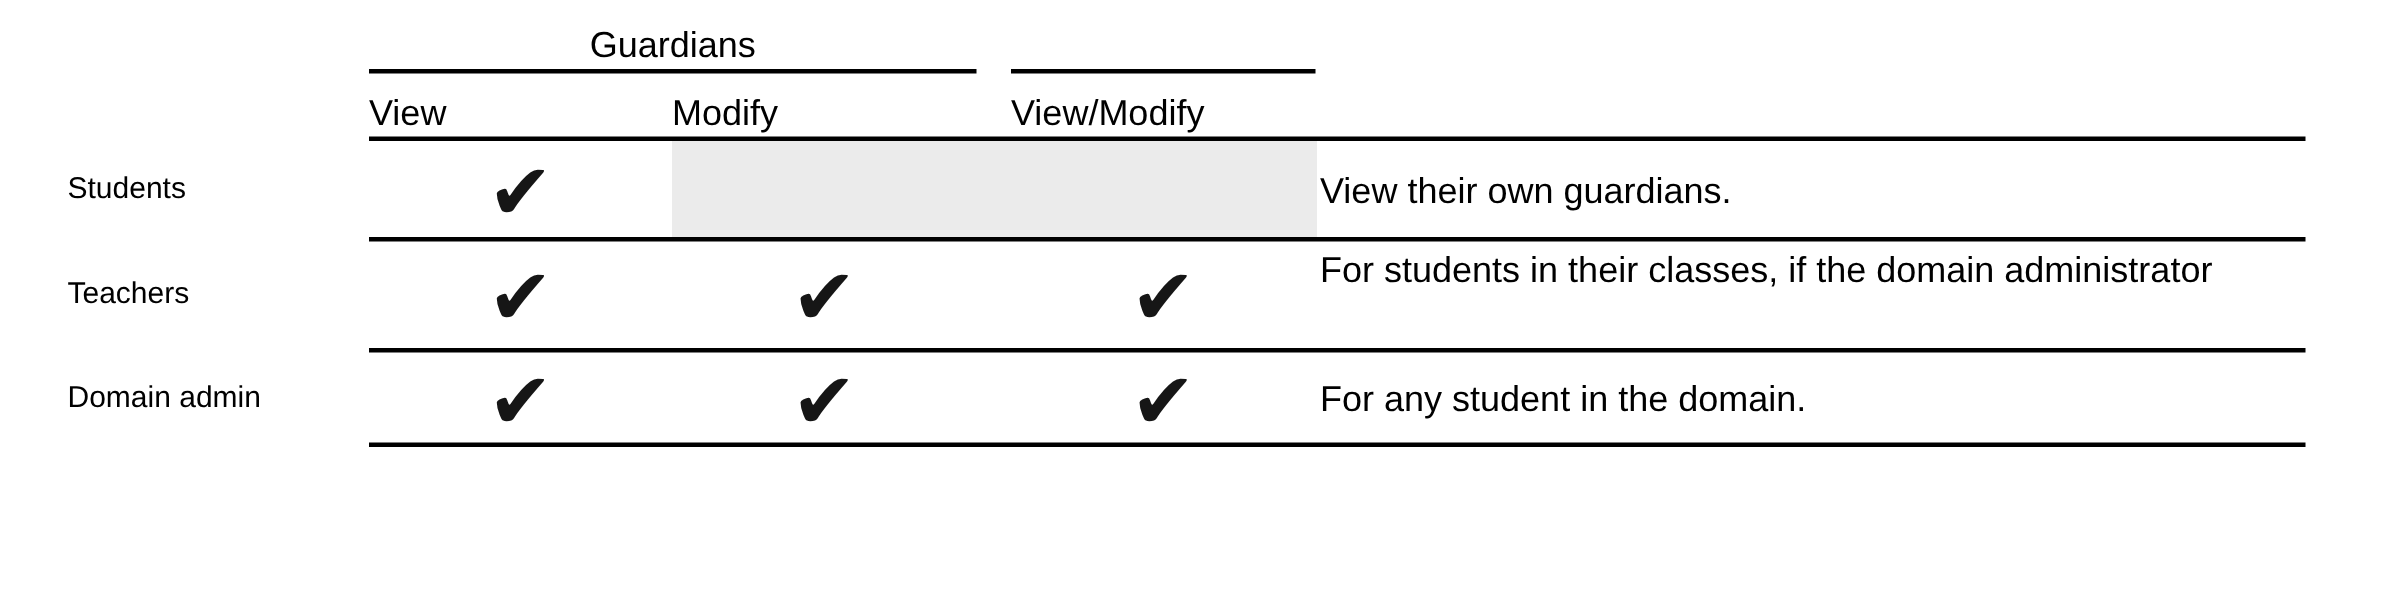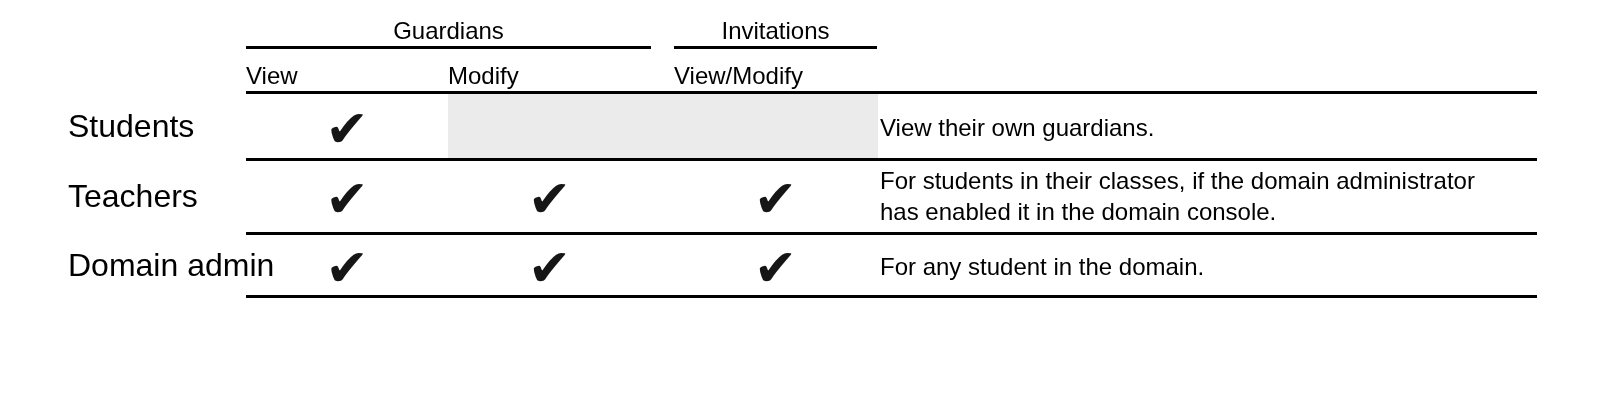--- a/index.html
+++ b/index.html
@@ -3,36 +3,35 @@
 <meta charset="utf-8">
 <style>
   html,body{margin:0;padding:0;background:#ffffff;}
   .canvas{
     position:relative;width:1600px;height:410px;background:#ffffff;
     font-family:"Liberation Sans",sans-serif;color:#000000;overflow:hidden;
   }
   .rule{position:absolute;height:3px;background:#000000;}
   .grouph{position:absolute;top:17px;height:28px;line-height:28px;font-size:24px;text-align:center;white-space:nowrap;}
   .subh{position:absolute;top:62px;height:28px;line-height:28px;font-size:24px;text-align:left;white-space:nowrap;}
-  .rowlabel{position:absolute;left:68px;font-size:32px;line-height:28px;white-space:nowrap;}
+  .rowlabel{position:absolute;left:45px;font-size:20px;line-height:28px;white-space:nowrap;}
   .note{position:absolute;left:880px;font-size:24px;line-height:31px;white-space:nowrap;}
   .check{
     position:absolute;font-size:52px;line-height:52px;text-align:center;
     color:#161616;font-family:"DejaVu Sans",sans-serif;
   }
   .disabled-cell{position:absolute;left:448px;top:94px;width:430px;height:64px;background:#ebebeb;}
   .footnote{position:absolute;left:234px;top:346px;font-size:24px;line-height:28px;white-space:nowrap;}
 </style>
 </head>
 <body>
 
 <div class="canvas">
 
   <div class="grouph" style="left:246px;width:405px">Guardians</div>
-  <div class="grouph" style="left:674px;width:203px">Invitations</div>
 
   <div class="rule" style="left:246px;top:46px;width:405px"></div>
   <div class="rule" style="left:674px;top:46px;width:203px"></div>
 
   <div class="subh" style="left:246px;width:202px">View</div>
   <div class="subh" style="left:674px;width:203px">View/Modify</div>
   <div class="subh" style="left:448px;width:203px">Modify</div>
 
   <div class="rule" style="left:246px;top:91px;width:1291px"></div>
   <div class="rule" style="left:246px;top:158px;width:1291px"></div>
@@ -44,21 +43,20 @@
   <div class="rowlabel" style="top:112px">Students</div>
   <div class="check" style="left:246px;width:202px;top:103px">✔</div>
   <div class="note" style="top:112px">View their own guardians.</div>
 
   <div class="rowlabel" style="top:182px">Teachers</div>
   <div class="check" style="left:246px;width:202px;top:173px">✔</div>
   <div class="check" style="left:448px;width:203px;top:173px">✔</div>
   <div class="check" style="left:674px;width:203px;top:173px">✔</div>
   <div class="note" style="top:165px">
     <div>For students in their classes, if the domain administrator</div>
-    <div>has enabled it in the domain console.</div>
   </div>
 
   <div class="rowlabel" style="top:251px">Domain admin</div>
   <div class="check" style="left:246px;width:202px;top:242px">✔</div>
   <div class="check" style="left:448px;width:203px;top:242px">✔</div>
   <div class="check" style="left:674px;width:203px;top:242px">✔</div>
   <div class="note" style="top:251px">For any student in the domain.</div>
 
 
 </div>

